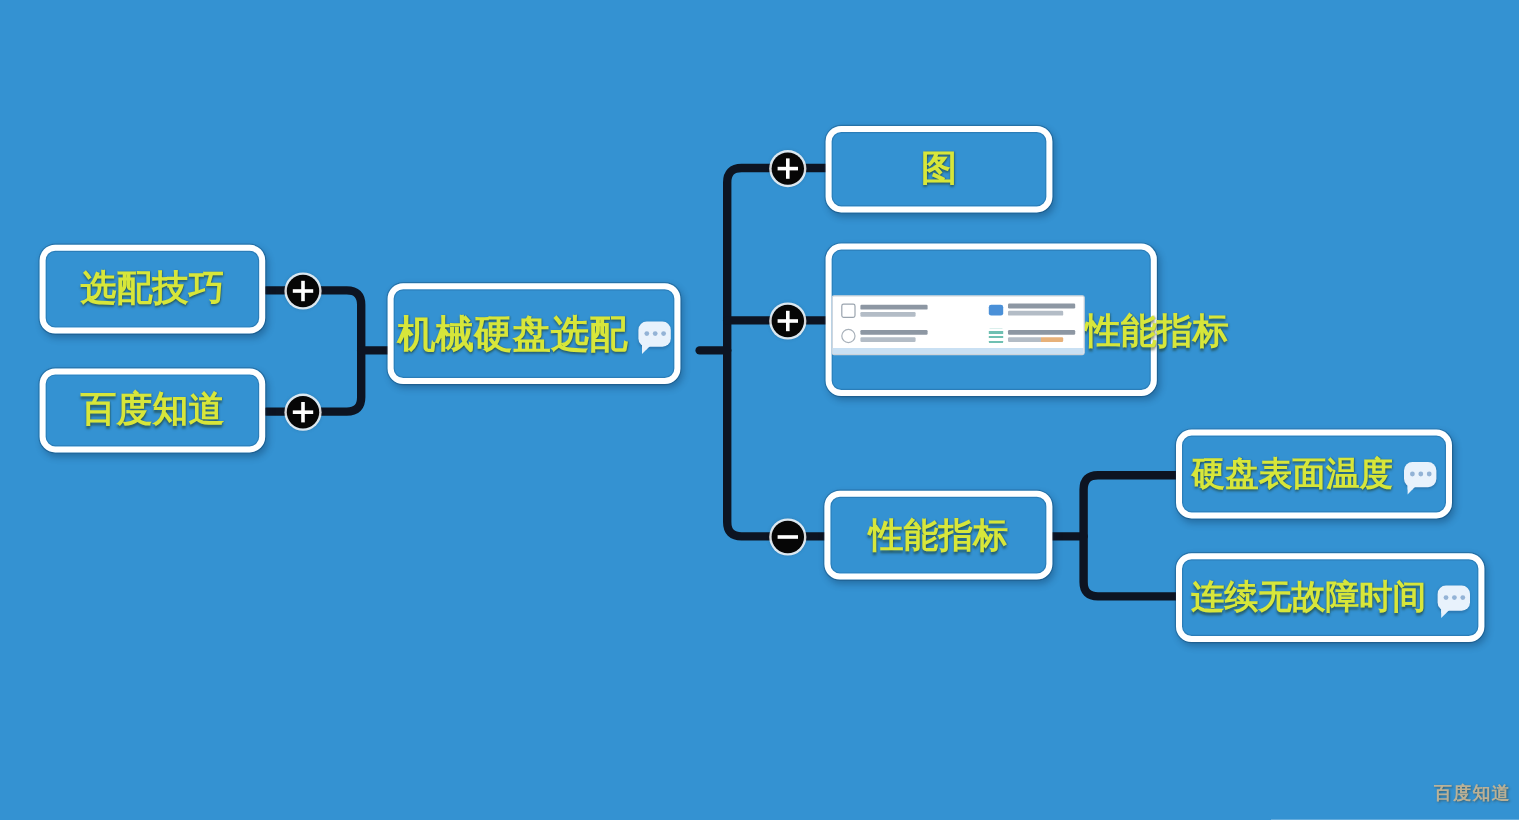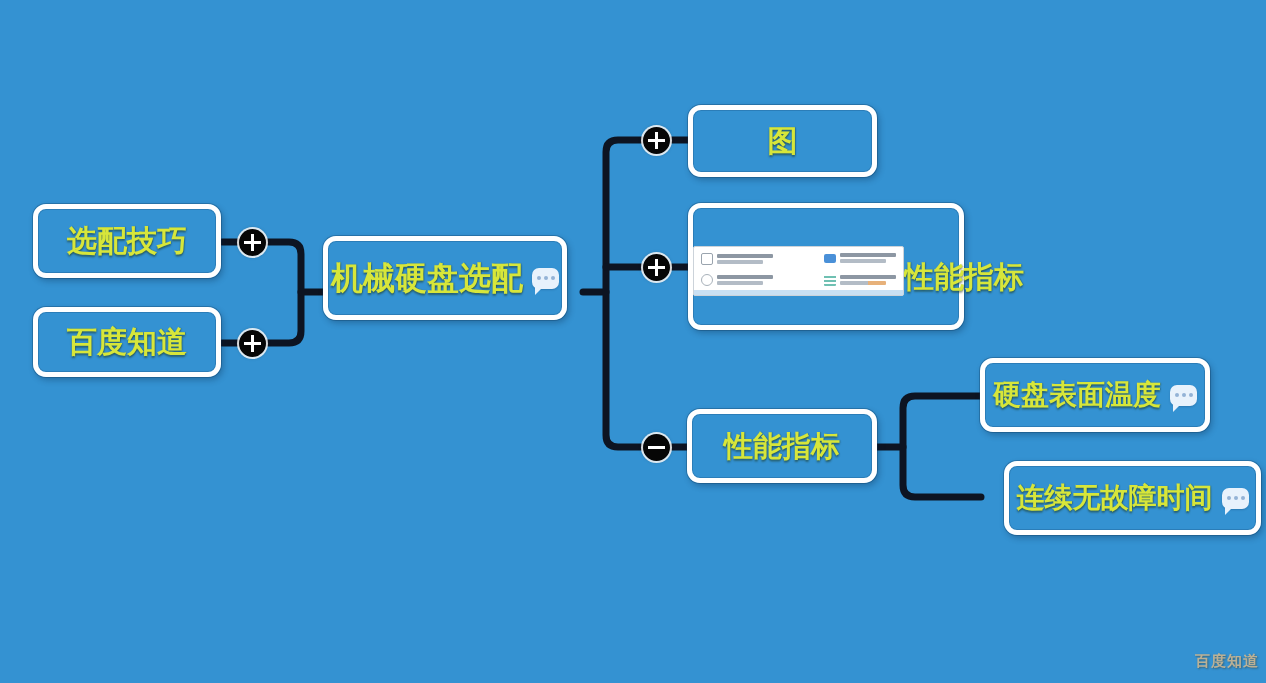--- a/index.html
+++ b/index.html
@@ -36,21 +36,21 @@
   .n-root .lbl  {font-size:32px;}
   .n-pic        {left:688px; top:105px; width:189px; height:72px;}
   .n-pic .lbl   {font-size:30px;}
   .n-perf       {left:688px; top:203px; width:276px; height:127px;
                  flex-direction:row;justify-content:flex-start;padding-top:9px;}
   .n-perf .lbl  {font-size:30px;margin-top:12px;}
   .n-special    {left:687px; top:409px; width:190px; height:74px;}
   .n-special .lbl{font-size:29px;}
   .n-temp       {left:980px; top:358px; width:230px; height:74px;}
   .n-temp .lbl  {font-size:28px;}
-  .n-mtbf       {left:980px; top:461px; width:257px; height:74px;margin-left:24px;}
+  .n-mtbf       {left:980px; top:461px; width:257px; height:74px;}
   .n-mtbf .lbl  {font-size:28px;}
 
   
   .note{
     position:relative;display:inline-block;flex:0 0 auto;
     width:27px;height:21px;margin-left:9px;
     background:#e8f2fc;border-radius:7px;
     box-shadow:0 1px 2px rgba(20,50,90,.25);
   }
   .note::before{

